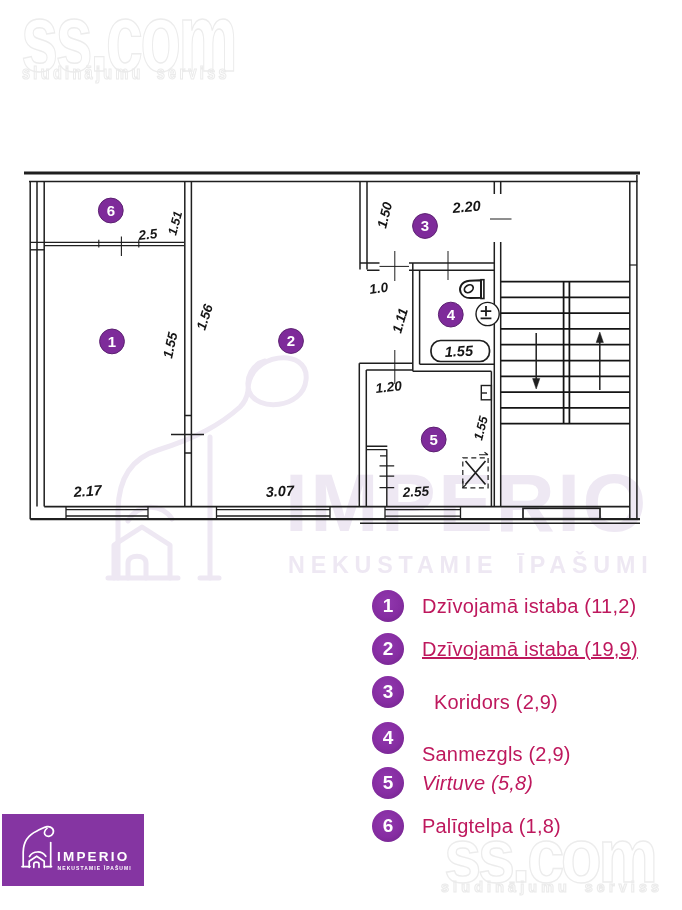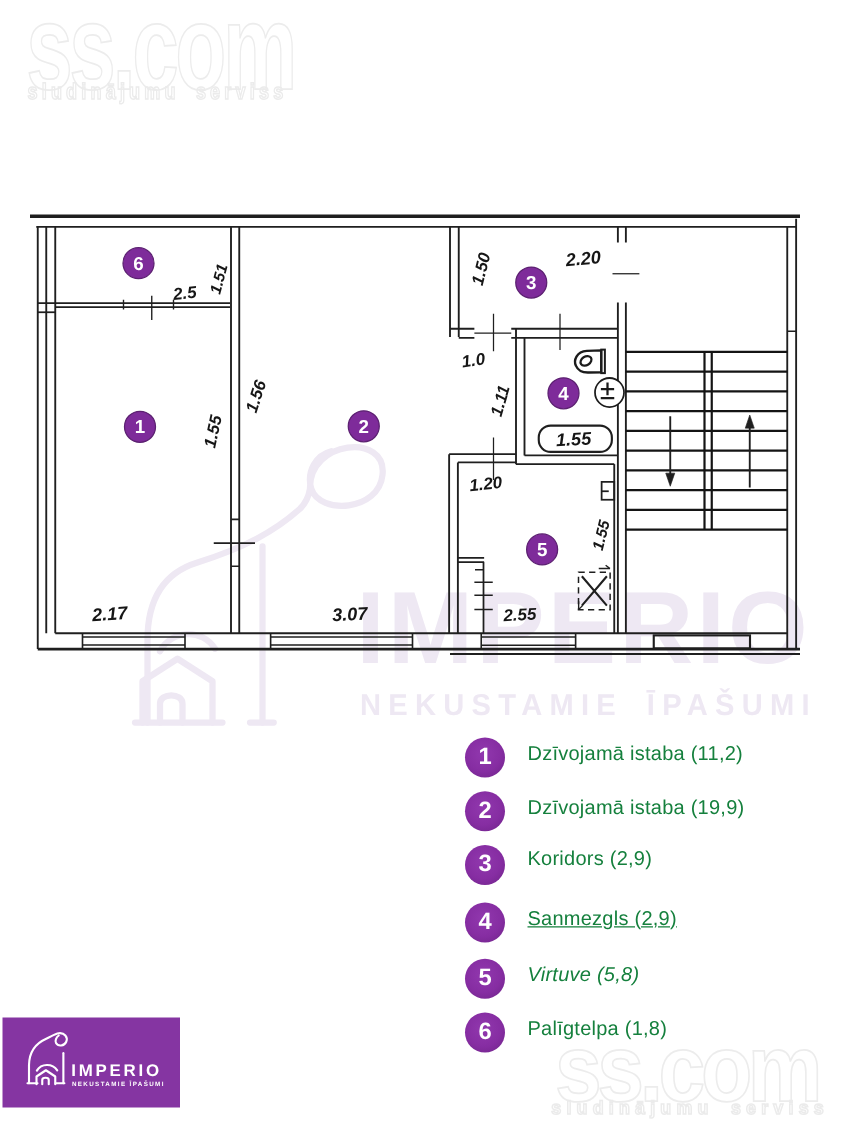--- a/index.html
+++ b/index.html
@@ -5,21 +5,21 @@
   html,body{margin:0;padding:0;background:#fff;}
   #page{position:relative;width:682px;height:910px;background:#ffffff;overflow:hidden;
         font-family:"Liberation Sans", sans-serif;}
   .abs{position:absolute;}
   .outline{color:transparent;-webkit-text-stroke:1.4px #ececec;font-weight:bold;}
   .outline2{color:transparent;-webkit-text-stroke:1.2px #ebebeb;font-weight:bold;}
   .legrow{position:absolute;left:372px;}
   .legcirc{position:absolute;width:32px;height:32px;border-radius:50%;
      background:radial-gradient(circle at 45% 40%, #9138ae 0%, #862da2 55%, #6d2387 100%);
      color:#fff;font-weight:bold;font-size:19px;text-align:center;line-height:32px;}
-  .legtxt{position:absolute;left:50px;font-size:16px;color:#15803d;white-space:nowrap;letter-spacing:0.2px;}
+  .legtxt{position:absolute;left:50px;font-size:20px;color:#be185d;white-space:nowrap;letter-spacing:0.2px;}
 </style>
 </head>
 <body>
 <div id="page">
 
   <div class="abs outline" style="left:21px;top:-18px;font-size:97px;letter-spacing:-4px;transform:scaleX(0.69);transform-origin:left top;">ss.com</div>
 
   <div class="abs outline2" style="left:22px;top:63px;font-size:18px;letter-spacing:4.2px;word-spacing:7px;transform:scaleX(0.80);transform-origin:left top;">sludinājumu serviss</div>
 
   <div class="abs" style="left:285px;top:456px;font-size:82px;letter-spacing:2.5px;font-weight:bold;color:#eee8f3;">IMPERIO</div>
@@ -222,31 +222,31 @@
       </g>
   </svg>
 
   <div class="legrow" style="top:589.6px;">
       <div class="legcirc">1</div>
       <div class="legtxt" style="top:5px;">Dzīvojamā istaba (11,2)</div>
     </div>
 
   <div class="legrow" style="top:632.7px;">
       <div class="legcirc">2</div>
-      <div class="legtxt" style="top:5px;">Dzīvojamā istaba (19,9)</div>
+      <div class="legtxt" style="top:5px;text-decoration:underline;">Dzīvojamā istaba (19,9)</div>
     </div>
 
   <div class="legrow" style="top:675.9px;">
       <div class="legcirc">3</div>
-      <div class="legtxt" style="top:3px;">Koridors (2,9)</div>
+      <div class="legtxt" style="top:15px;margin-left:12px;">Koridors (2,9)</div>
     </div>
 
   <div class="legrow" style="top:721.5px;">
       <div class="legcirc">4</div>
-      <div class="legtxt" style="top:5px;text-decoration:underline;">Sanmezgls (2,9)</div>
+      <div class="legtxt" style="top:21px;">Sanmezgls (2,9)</div>
     </div>
 
   <div class="legrow" style="top:766.7px;">
       <div class="legcirc">5</div>
       <div class="legtxt" style="top:5px;font-style:italic;">Virtuve (5,8)</div>
     </div>
 
   <div class="legrow" style="top:809.8px;">
       <div class="legcirc">6</div>
       <div class="legtxt" style="top:5px;">Palīgtelpa (1,8)</div>

